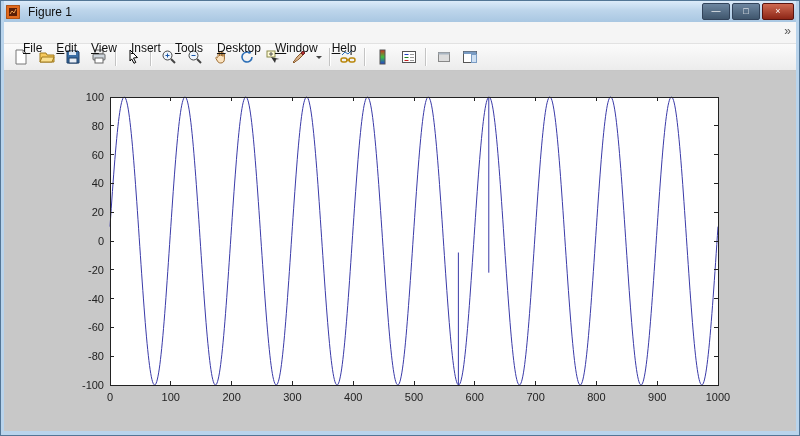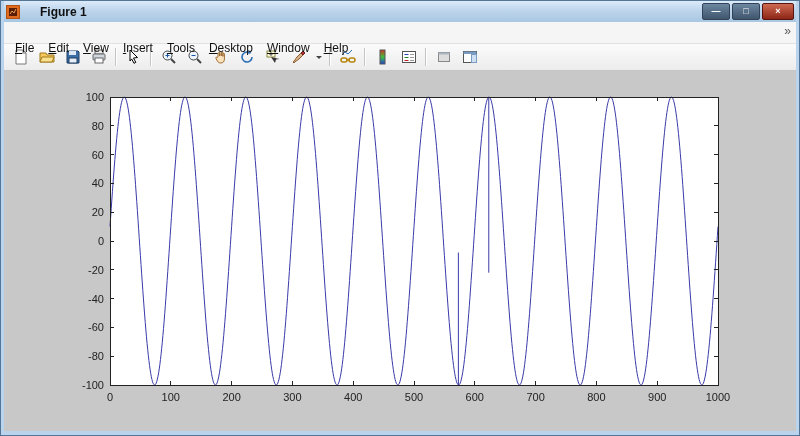--- a/index.html
+++ b/index.html
@@ -1,35 +1,35 @@
 <!DOCTYPE html>
 <html><head>
 <meta charset="utf-8">
 <style>
   html,body{margin:0;padding:0;}
   body{width:800px;height:436px;position:relative;overflow:hidden;
        font-family:"Liberation Sans",sans-serif;background:#dbe8f4;}
   .window{position:absolute;inset:0;box-sizing:border-box;border:1px solid #537696;
           background:#b9d4ec;padding:0 3px 4px;}
   
-  .titlebar{height:21px;display:flex;align-items:center;gap:20px;padding:0 2px;
-            background:linear-gradient(#dcebfa 0%,#bdd5eb 45%,#a9c7e2 100%);font-weight:bold;}
+  .titlebar{height:21px;display:flex;align-items:center;gap:8px;padding:0 2px;
+            background:linear-gradient(#dcebfa 0%,#bdd5eb 45%,#a9c7e2 100%);}
   .app-icon{width:14px;height:14px;display:inline-flex;}
   .title-text{font-size:12px;color:#101010;}
   .win-buttons{margin-left:auto;display:flex;gap:2px;}
   .wb{width:26px;height:15px;display:flex;align-items:center;justify-content:center;
       font-size:9px;line-height:1;color:#fff;border:1px solid #32435a;border-radius:2px;
       background:linear-gradient(#6d86a0,#3f566d);cursor:default;}
   .wb.close{width:30px;background:linear-gradient(#cf6a52,#8c2516);border-color:#591410;}
   
   .client{height:409px;background:#c8c8c8;position:relative;overflow:hidden;}
   
   .menubar{height:22px;box-sizing:border-box;background:#f5f5f5;border-bottom:1px solid #e2e2e2;
            display:flex;align-items:center;font-size:12px;color:#111;position:relative;}
-  .menu-items{display:flex;align-items:center;padding-left:4px;margin-top:30px;}
+  .menu-items{display:flex;align-items:center;padding-left:12px;margin-top:30px;}
   .menu-item{padding:3px 7px;cursor:default;white-space:nowrap;}
   .menu-chevron{position:absolute;right:5px;top:2px;font-size:12px;color:#555;cursor:default;}
   
   .toolbar{height:27px;box-sizing:border-box;background:linear-gradient(#fbfbfb,#ececec);
            border-bottom:1px solid #c6c6c6;display:flex;align-items:center;padding:0 4px;gap:1px;}
   .tbtn{width:23px;height:22px;display:flex;align-items:center;justify-content:center;
         border:1px solid transparent;border-radius:2px;cursor:default;}
   .tbtn.dd{width:11px;}
   .tbtn svg{width:16px;height:16px;display:block;}
   .tbtn.dd svg{width:8px;height:8px;}

